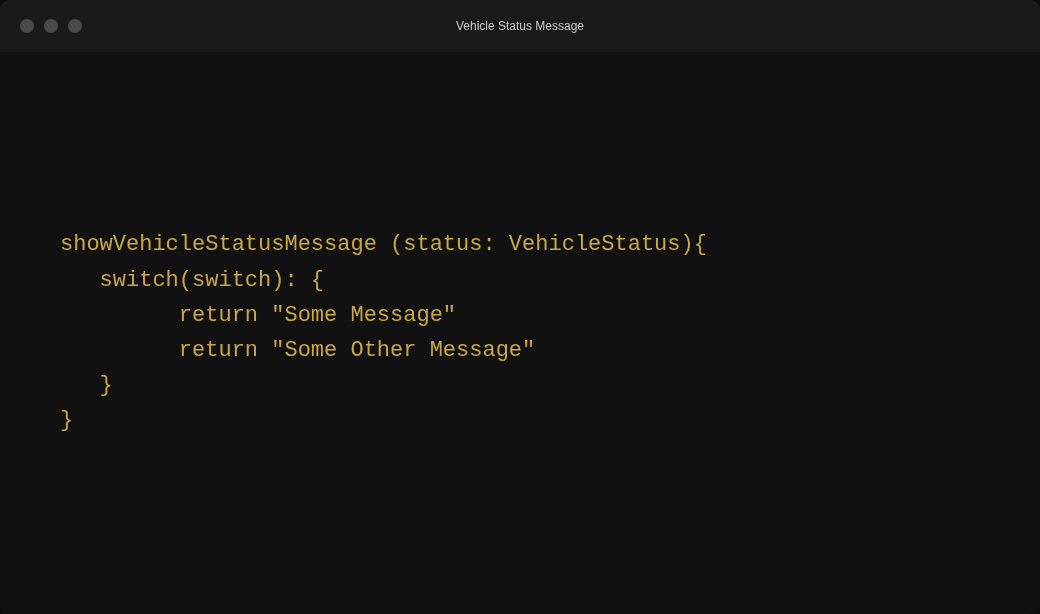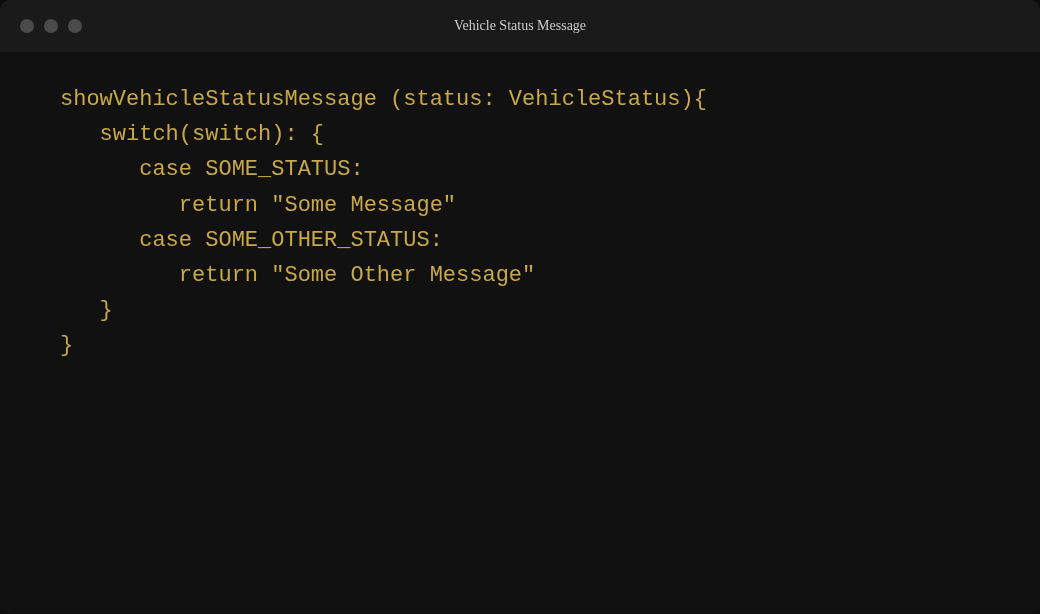--- a/index.html
+++ b/index.html
@@ -46,31 +46,31 @@
 
     .window-btn {
       width: 14px;
       height: 14px;
       border-radius: 50%;
       background-color: #4a4a4a;
     }
 
     .title-text {
       color: #cccccc;
-      font-size: 14px;
-      font-family: Liberation Serif, serif;
+      font-size: 12px;
+      font-family: Liberation Sans, sans-serif;
       font-weight: 400;
     }
 
     .code-area {
       flex: 1;
       padding: 30px 60px;
       display: flex;
       flex-direction: column;
-      justify-content: flex-start;
+      justify-content: center;
     }
 
     .code-line {
       font-family: 'Courier New', Courier, monospace;
       font-size: 22px;
       line-height: 1.6;
       color: #c8a84b;
       white-space: pre;
     }
   </style>
@@ -84,20 +84,18 @@
       <div class="window-btn"></div>
       <div class="window-btn"></div>
     </div>
     <span class="title-text">Vehicle Status Message</span>
   </div>
   <div class="code-area">
 
   <div class="code-line"></div>
       <div class="code-line">showVehicleStatusMessage (status: VehicleStatus){</div>
       <div class="code-line">   switch(switch): {</div>
-      <div class="code-line">      case SOME_STATUS:</div>
       <div class="code-line">         return "Some Message"</div>
-      <div class="code-line">      case SOME_OTHER_STATUS:</div>
       <div class="code-line">         return "Some Other Message"</div>
       <div class="code-line">   }</div>
       <div class="code-line">}</div>
     </div>
 </div>
 
 </body></html>

